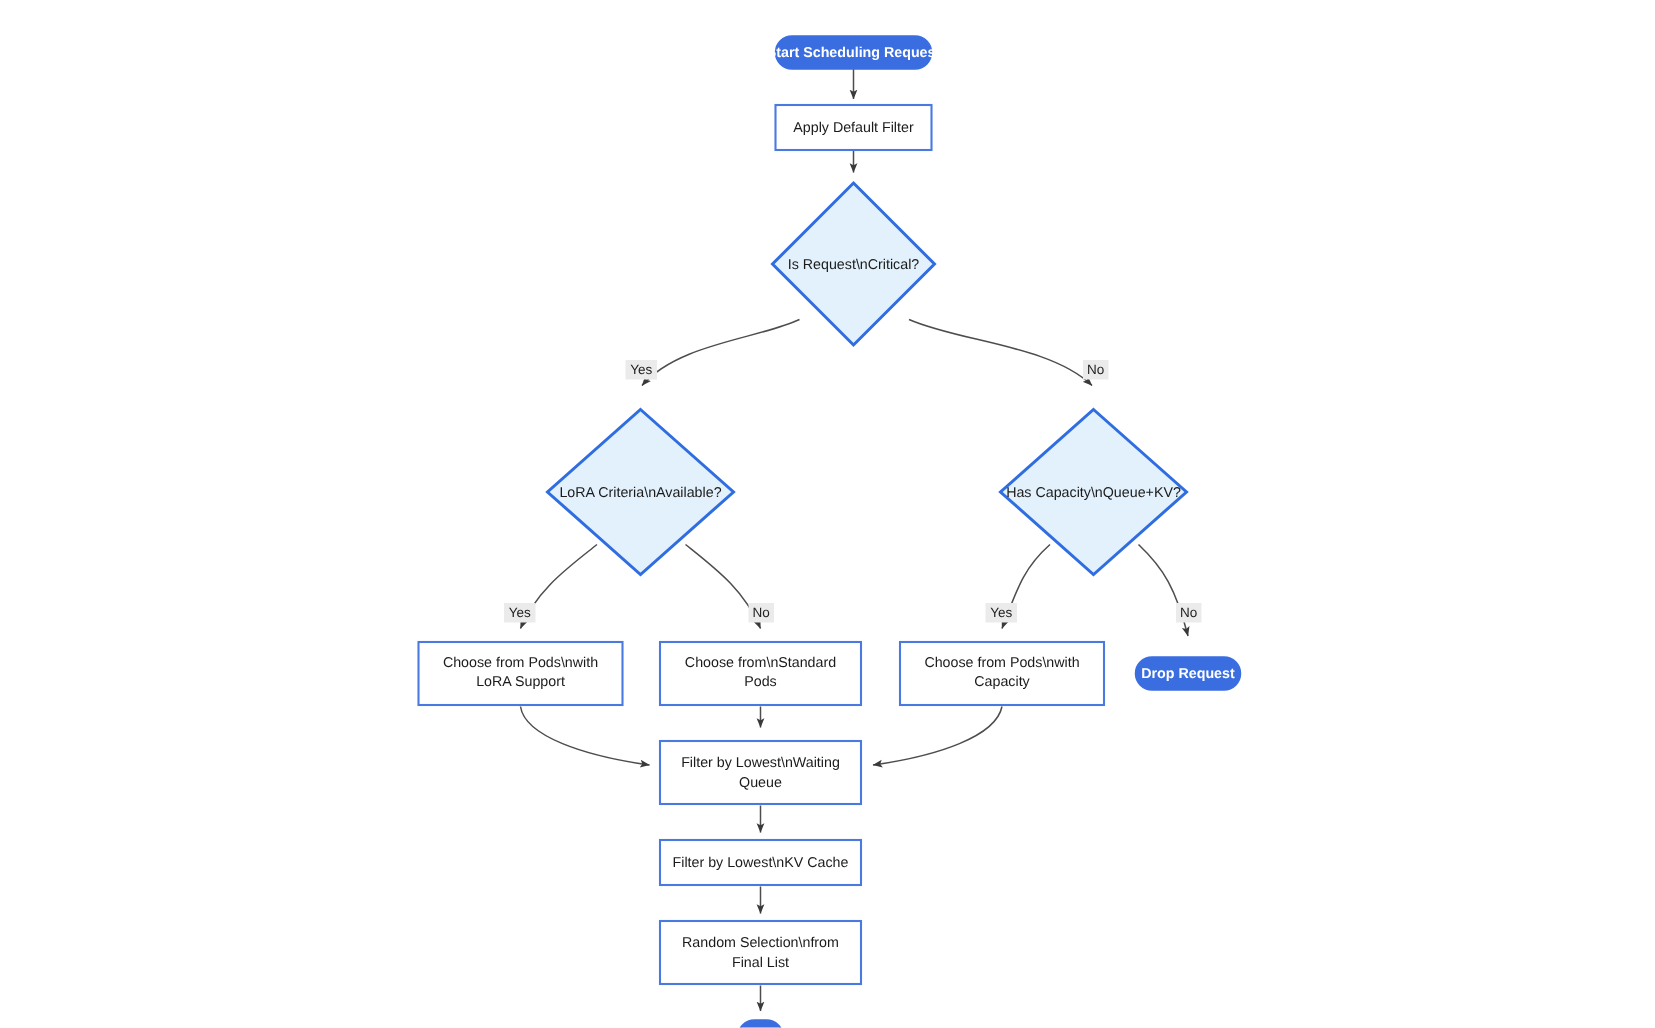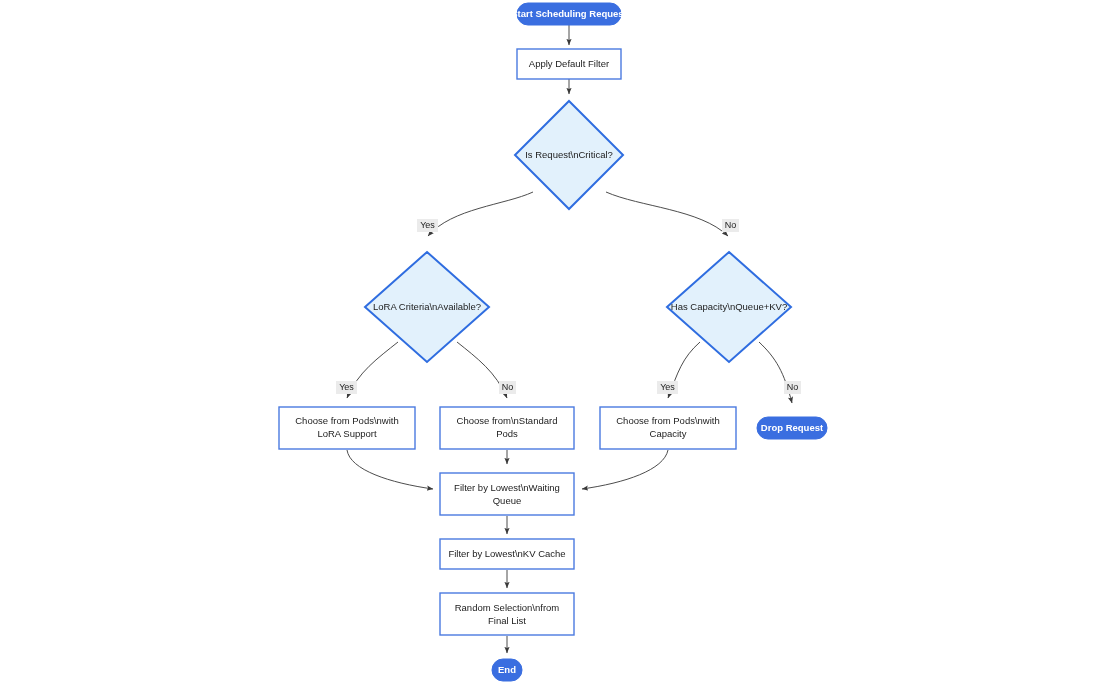--- a/index.html
+++ b/index.html
@@ -11,20 +11,21 @@
   body {
     width: 1103px;
     height: 685px;
     font-family: "Liberation Sans", sans-serif;
     overflow: hidden;
   }
   #flowchart-root {
     position: relative;
     width: 1103px;
     height: 501px;
+    margin-top: 21px;
   }
   svg#flow-svg {
     display: block;
     width: 1103px;
     height: 685px;
   }
   .node-rect {
     fill: #ffffff;
     stroke: #4a7ae0;
     stroke-width: 1.4;

